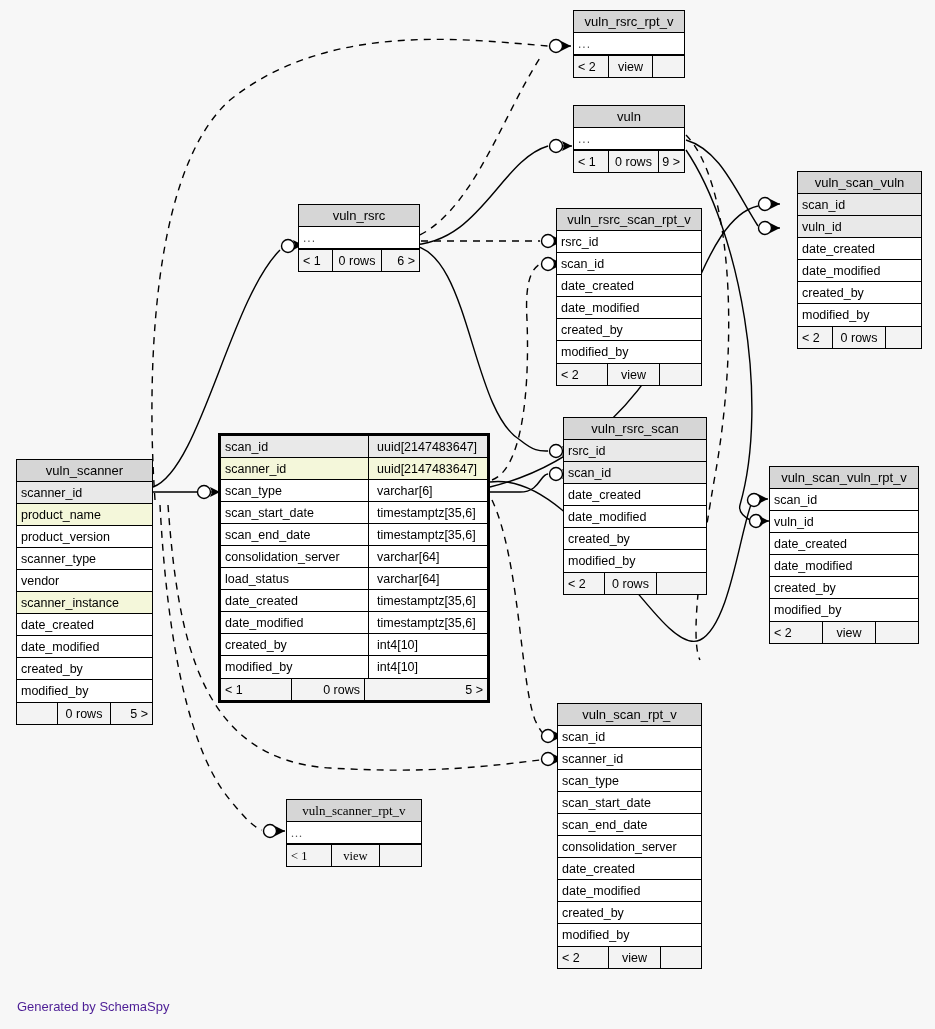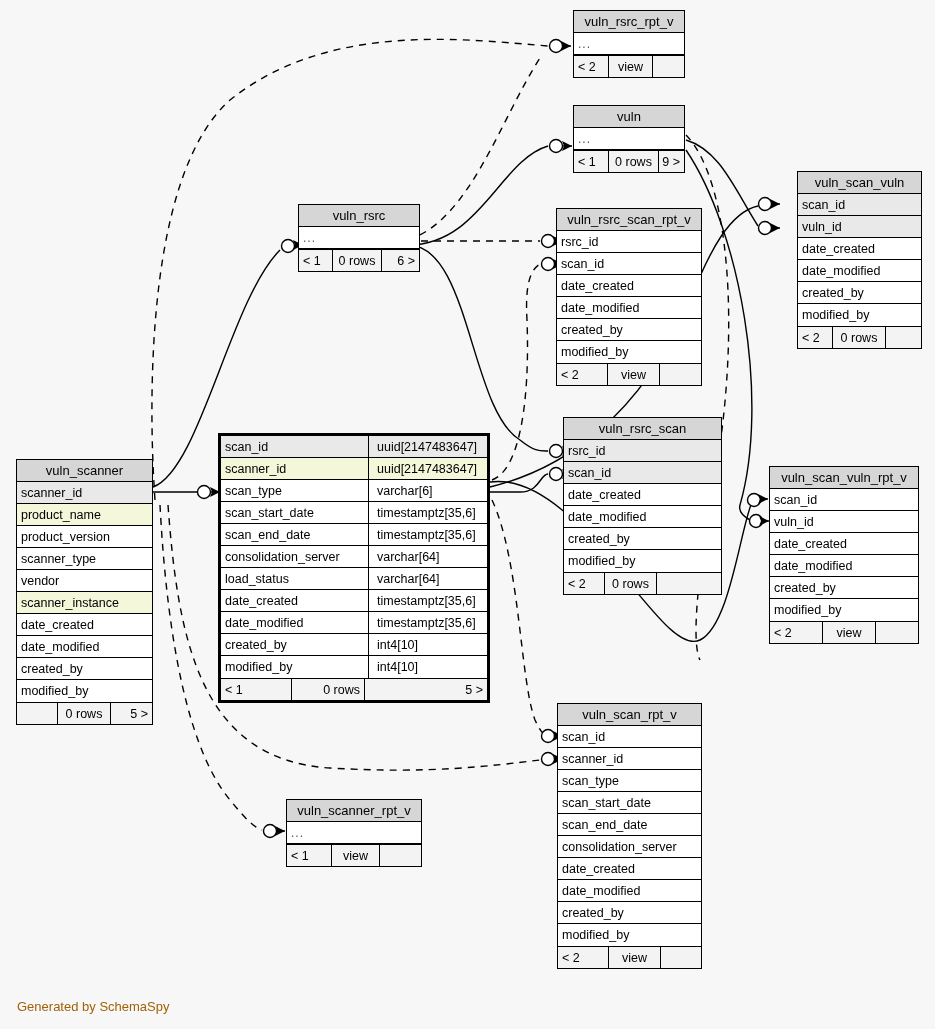--- a/index.html
+++ b/index.html
@@ -95,21 +95,21 @@
     white-space: nowrap;
   }
   .tfoot .f1 { padding-left: 4px; text-align: left; }
   .tfoot .f2 { border-left: 1px solid #000; text-align: center; padding: 0 4px; }
   .tfoot .f3 { border-left: 1px solid #000; text-align: right; padding-right: 4px; }
   .credit {
     position: absolute;
     left: 17px;
     top: 999px;
     font-size: 13px;
-    color: #a16207;
+    color: #4c1d95;
     z-index: 3;
   }
 </style>
 </head>
 <body>
 
 <div id="canvas">
 
   <svg id="edges" viewBox="0 0 935 1029" xmlns="http://www.w3.org/2000/svg">
     <defs>
@@ -284,21 +284,21 @@
           <span class="cname">modified_by</span>
         </div>
       </div>
     <div class="tfoot">
       <div class="f1" style="flex:0 0 50px;">&lt; 2</div>
       <div class="f2" style="flex:0 0 52px;">view</div>
       <div class="f3" style="flex:1 1 auto;"></div>
     </div>
   </div>
 
-  <div class="tbl" style="left:563px; top:417px; width:159px;">
+  <div class="tbl" style="left:563px; top:417px; width:144px;">
     <div class="thead">vuln_rsrc_scan</div>
     <div>
         <div class="row pk">
           <span class="cname">rsrc_id</span>
         </div>
         <div class="row pk">
           <span class="cname">scan_id</span>
         </div>
         <div class="row plain">
           <span class="cname">date_created</span>
@@ -437,21 +437,21 @@
           <span class="ctype">int4[10]</span>
         </div>
       </div>
     <div class="tfoot">
       <div class="f1" style="flex:0 0 70px;">&lt; 1</div>
       <div class="f2" style="flex:0 0 73px;text-align:right;">0 rows</div>
       <div class="f3" style="flex:1 1 auto;">5 &gt;</div>
     </div>
   </div>
 
-  <div class="tbl" style="left:286px; top:799px; width:136px;">
+  <div class="tbl" style="left:286px; top:799px; width:136px;font-family:Liberation Serif, serif;">
     <div class="thead">vuln_scanner_rpt_v</div>
     <div class="row ellipsis">
       <span class="cname">...</span>
     </div>
     <div class="tfoot">
       <div class="f1" style="flex:0 0 44px;">&lt; 1</div>
       <div class="f2" style="flex:0 0 48px;">view</div>
       <div class="f3" style="flex:1 1 auto;"></div>
     </div>
   </div>

